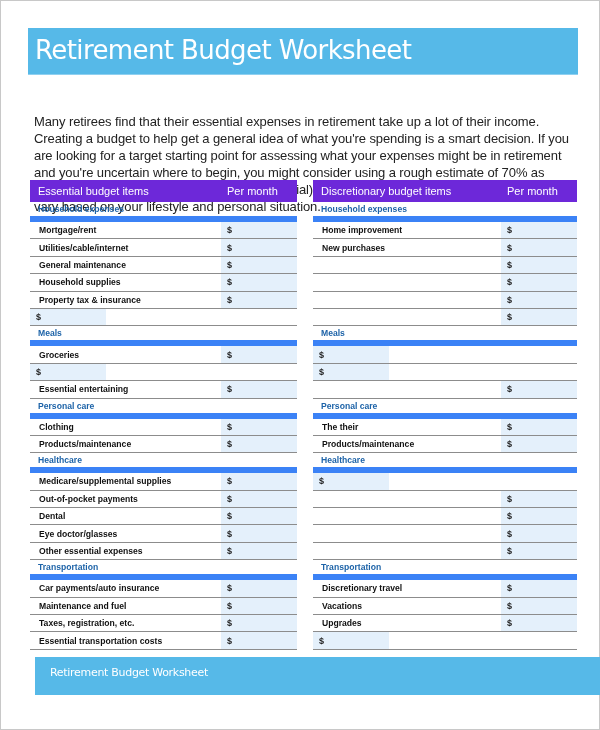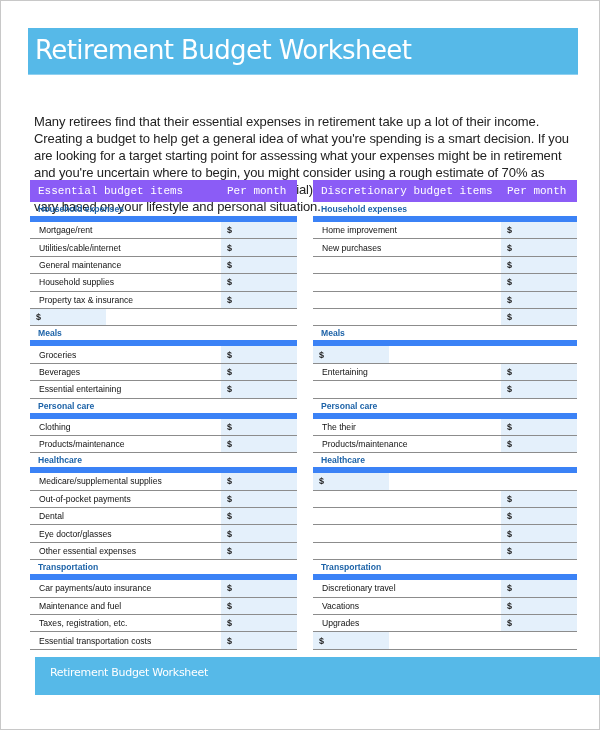--- a/index.html
+++ b/index.html
@@ -8,28 +8,28 @@
   .frame { position:absolute; left:0; top:0; width:598px; height:728px; border:1px solid #c8c8c8; }
   .title-bar { position:absolute; left:28px; top:28px; width:550px; height:46px; background:#56b9e8;
                border-bottom:1px solid #8fd0f0; }
   .title-bar h1 { margin:0; position:absolute; left:7px; top:7px; color:#ffffff; font-size:26px;
                   font-weight:normal; font-family:"DejaVu Sans", sans-serif; letter-spacing:-0.6px; }
   .intro { position:absolute; left:34px; top:100px; width:545px; font-size:13px; line-height:17px;
            color:#222; font-family:"Liberation Sans", sans-serif; letter-spacing:-0.1px; }
   .tbl { position:absolute; top:180px; }
   .tbl.left { left:30px; width:267px; }
   .tbl.right { left:313px; width:264px; }
-  .thead { height:22px; background:#8b5cf6; color:#fff; display:flex; align-items:center;
-           font-family:Liberation Mono, monospace; font-size:11px; }
+  .thead { height:22px; background:#6d28d9; color:#fff; display:flex; align-items:center;
+           font-family:Liberation Sans, sans-serif; font-size:11px; }
   .thead .c1 { flex:1; padding-left:8px; }
   .thead .c2 { width:76px; padding-left:6px; box-sizing:border-box; }
   .sec { height:20px; display:flex; align-items:center; padding-left:8px; color:#1d63a8;
          font-size:8.6px; font-weight:bold; border-bottom:6px solid #3b82f6; box-sizing:border-box; }
   .row { height:17.4px; display:flex; border-bottom:1px solid #8c8c8c; box-sizing:border-box; }
-  .row .c1 { flex:1; padding-left:9px; font-size:8.6px; color:#111; display:flex; align-items:center; }
+  .row .c1 { flex:1; padding-left:9px; font-size:8.6px; color:#111; display:flex; align-items:center;font-weight:bold; }
   .row .c2 { width:76px; background:#e4f0fb; display:flex; align-items:center; padding-left:6px;
              box-sizing:border-box; font-size:9px; font-weight:bold; color:#222; }
   .footer { position:absolute; left:35px; top:657px; width:565px; height:38px; background:#56b9e8; }
   .footer span { position:absolute; left:15px; top:9px; color:#fff; font-size:11px;
                  font-family:"DejaVu Sans", sans-serif; letter-spacing:-0.3px; }
 </style>
 </head>
 <body>
 
 <div class="frame"></div>
@@ -69,21 +69,20 @@
       </div>
       <div class="row">
         <span class="c2">$</span>
       </div>
       <div class="sec">Meals</div>
       <div class="row">
         <span class="c1">Groceries</span>
         <span class="c2">$</span>
       </div>
       <div class="row">
-        <span class="c1">Beverages</span>
         <span class="c2">$</span>
       </div>
       <div class="row">
         <span class="c1">Essential entertaining</span>
         <span class="c2">$</span>
       </div>
       <div class="sec">Personal care</div>
       <div class="row">
         <span class="c1">Clothing</span>
         <span class="c2">$</span>
@@ -162,21 +161,20 @@
       </div>
       <div class="row">
         <span class="c1"></span>
         <span class="c2">$</span>
       </div>
       <div class="sec">Meals</div>
       <div class="row">
         <span class="c2">$</span>
       </div>
       <div class="row">
-        <span class="c1">Entertaining</span>
         <span class="c2">$</span>
       </div>
       <div class="row">
         <span class="c1"></span>
         <span class="c2">$</span>
       </div>
       <div class="sec">Personal care</div>
       <div class="row">
         <span class="c1">The their</span>
         <span class="c2">$</span>

